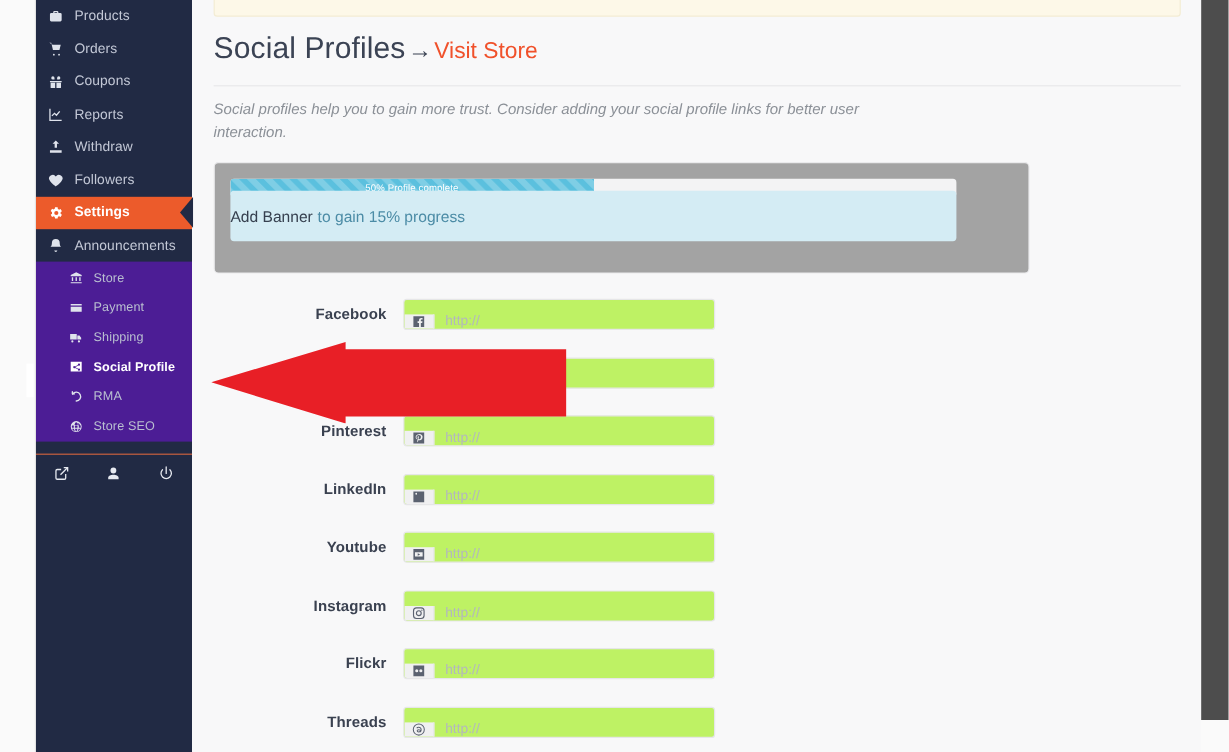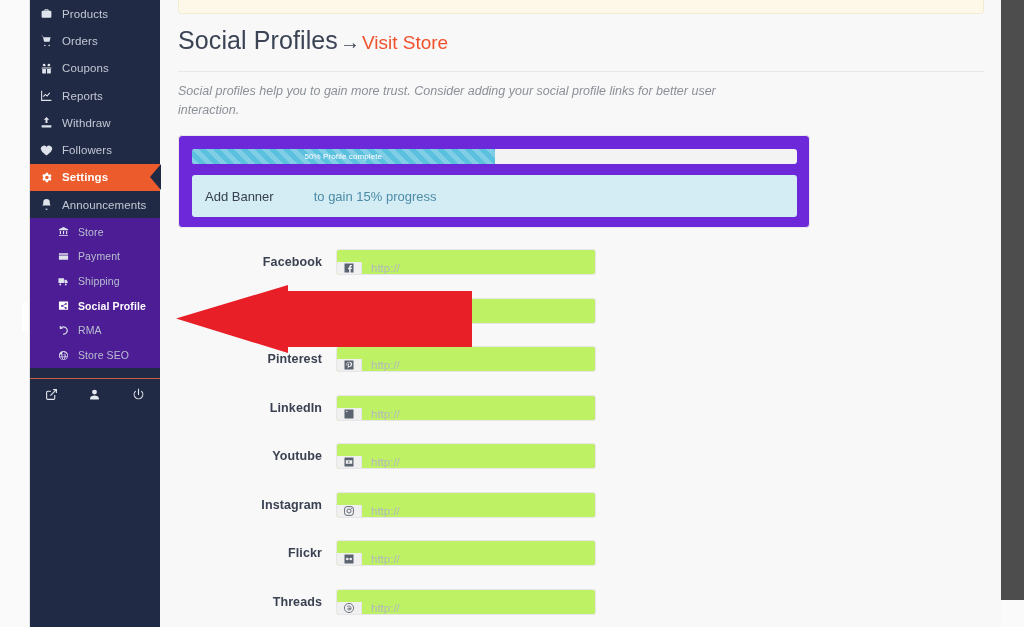--- a/index.html
+++ b/index.html
@@ -139,22 +139,22 @@
     width: 600px;
     font-size: 12.5px;
     font-style: italic;
     color: #8b9097;
     line-height: 1.55;
   }
 
   
   .progress-card {
     position: absolute; left: 17px; top: 135px;
-    width: 632px; height: 93px;
-    background: #6d28d9;
+    width: 680px; height: 93px;
+    background: #a3a3a3;
     border: 1px solid #eaeaec;
     border-radius: 4px;
   }
   .progress-track {
     position: absolute; left: 13px; top: 13px;
     width: 605px; height: 15px;
     background: #f3f3f4;
     border-radius: 3px;
     overflow: hidden;
   }
@@ -170,28 +170,26 @@
     background-size: 14px 14px;
     display: flex; align-items: center; justify-content: center;
   }
   .progress-label {
     font-size: 8px;
     color: #ffffff;
     letter-spacing: .1px;
     white-space: nowrap;
   }
   .add-banner-box {
-    position: absolute; left: 13px; top: 39px;
+    position: absolute; left: 13px; top: 23px;
     width: 605px; height: 42px;
     background: #d4ecf4;
     border-radius: 3px;
     display: flex; align-items: center;
-    padding-left: 13px;
     font-size: 13px;
-    gap: 36px;
   }
   .ab-strong { color: #36404f; }
   .ab-rest { color: #4c8ca6; padding-left: 4px; }
 
   
   .form-wrap { position: absolute; left: 0; top: 238px; width: 688px; }
   .form-row {
     position: relative;
     display: flex; align-items: center;
     height: 48.5px;

